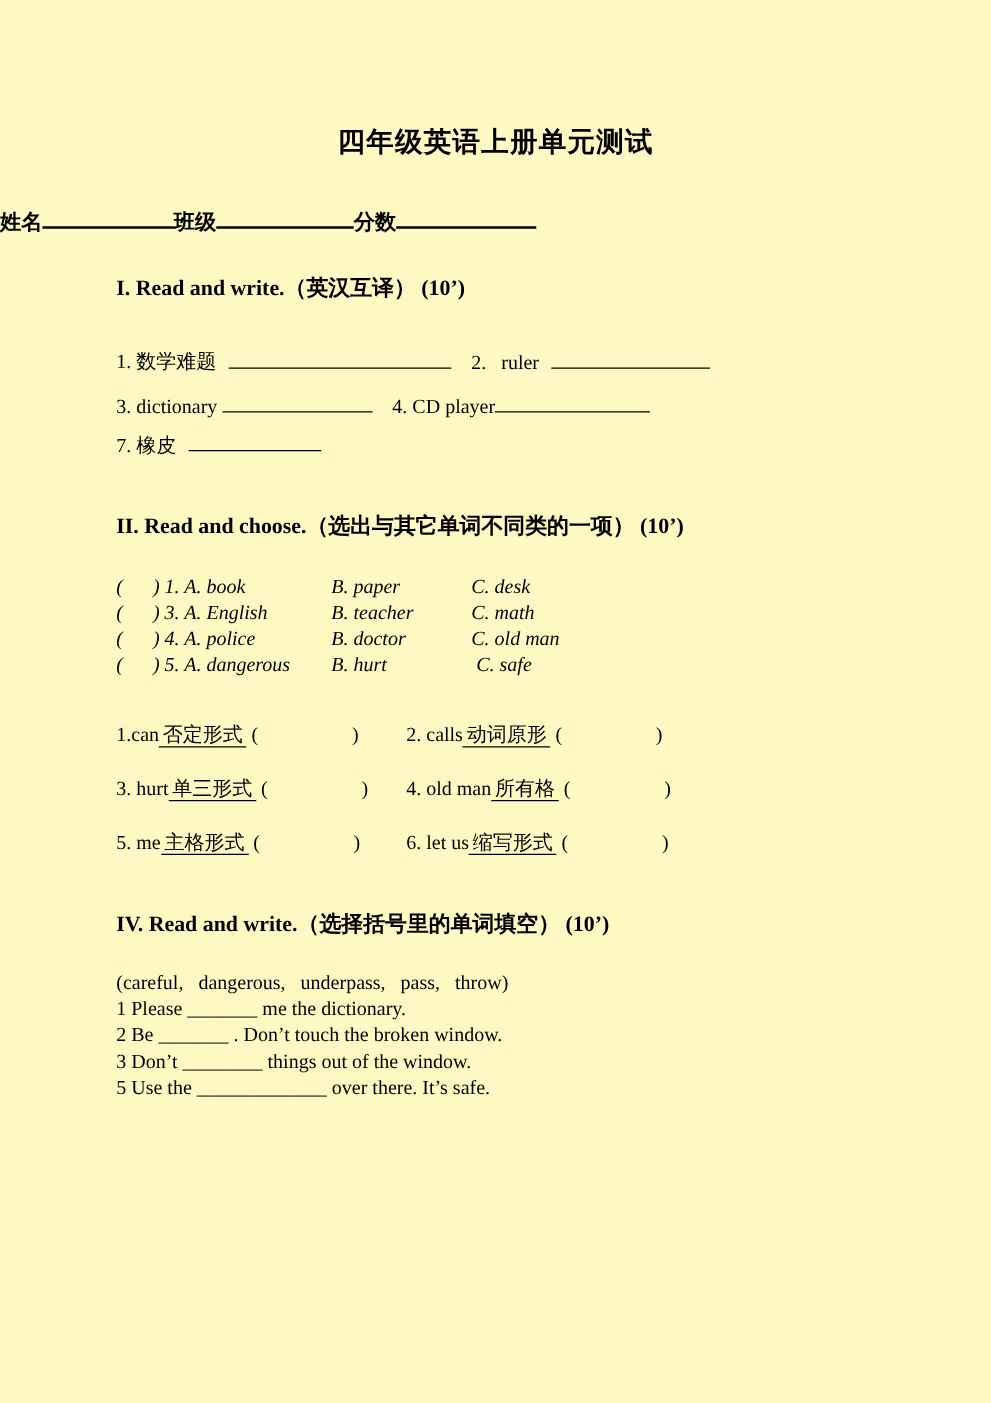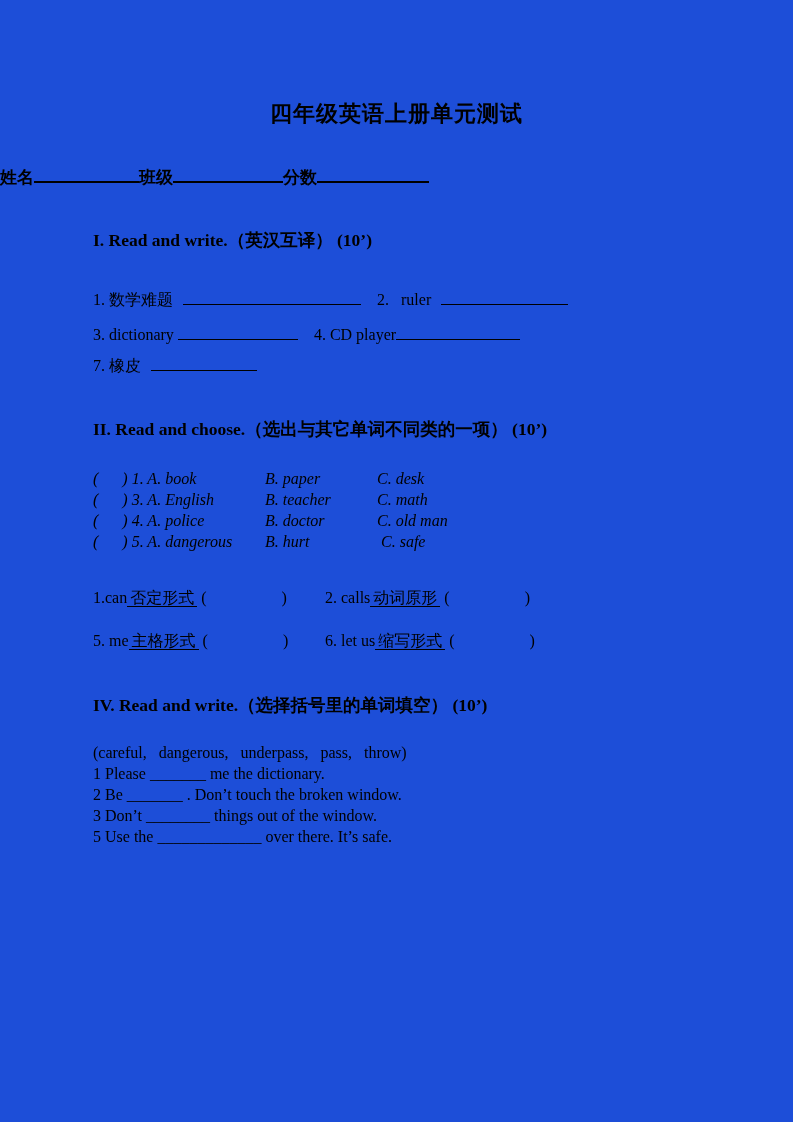--- a/index.html
+++ b/index.html
@@ -4,21 +4,21 @@
 <style>
   html, body {
     margin: 0;
     padding: 0;
     background: #ffffff;
   }
   .page {
     position: relative;
     width: 793px;
     height: 1122px;
-    background: #1d4ed8;
+    background: #fef9c3;
     color: #000000;
     font-family: "Liberation Serif", "DejaVu Serif", serif;
     overflow: hidden;
   }
   .t { white-space: pre-wrap; }
 
   
   .title {
     margin: 0;
     padding-top: 99px;
@@ -46,21 +46,21 @@
   .w110 { width: 110px; }
   .w112 { width: 112px; }
 
   
   .sec-h {
     margin: 0 0 0 93px;
     font-size: 17.5px;
     line-height: 24px;
     font-weight: bold;
   }
-  .mt38 { margin-top: 38px; }
+  .mt38 { margin-top: 28px; }
   .mt40 { margin-top: 40px; }
   .mt31 { margin-top: 31px; }
 
   
   .bl {
     display: inline-block;
     height: 0.9em;
     border-bottom: 1.4px solid #000;
   }
   .w178 { width: 178px; }
@@ -165,20 +165,23 @@
       <span class="t">(      ) 5. A. dangerous</span>
       <span class="t">B. hurt</span>
       <span class="t"> C. safe</span>
     </div>
   </div>
 
 
   <div class="s3-row s3-r1">
     <span class="s3-item s3-left"><span class="t">1.can</span><span class="ul-term t">否定形式</span><span class="t ml4">(</span><span class="paren-gap"></span><span class="t">)</span></span><span class="s3-item"><span class="t">2. calls</span><span class="ul-term t">动词原形</span><span class="t ml4">(</span><span class="paren-gap"></span><span class="t">)</span></span>
   </div>
+  <div class="s3-row s3-r2">
+    <span class="s3-item s3-left"><span class="t">3. hurt</span><span class="ul-term t">单三形式</span><span class="t ml4">(</span><span class="paren-gap"></span><span class="t">)</span></span><span class="s3-item"><span class="t">4. old man</span><span class="ul-term t">所有格</span><span class="t ml4">(</span><span class="paren-gap"></span><span class="t">)</span></span>
+  </div>
   <div class="s3-row s3-r3">
     <span class="s3-item s3-left"><span class="t">5. me</span><span class="ul-term t">主格形式</span><span class="t ml4">(</span><span class="paren-gap"></span><span class="t">)</span></span><span class="s3-item"><span class="t">6. let us</span><span class="ul-term t">缩写形式</span><span class="t ml4">(</span><span class="paren-gap"></span><span class="t">)</span></span>
   </div>
 
   <h2 class="sec-h mt40">IV. Read and write.（选择括号里的单词填空）  (10’)</h2>
 
   <div class="s4-block">
     <div class="s4-line">(careful,   dangerous,   underpass,   pass,   throw)</div>
     <div class="s4-line">1 Please _______ me the dictionary.</div>
     <div class="s4-line">2 Be _______ . Don’t touch the broken window.</div>

